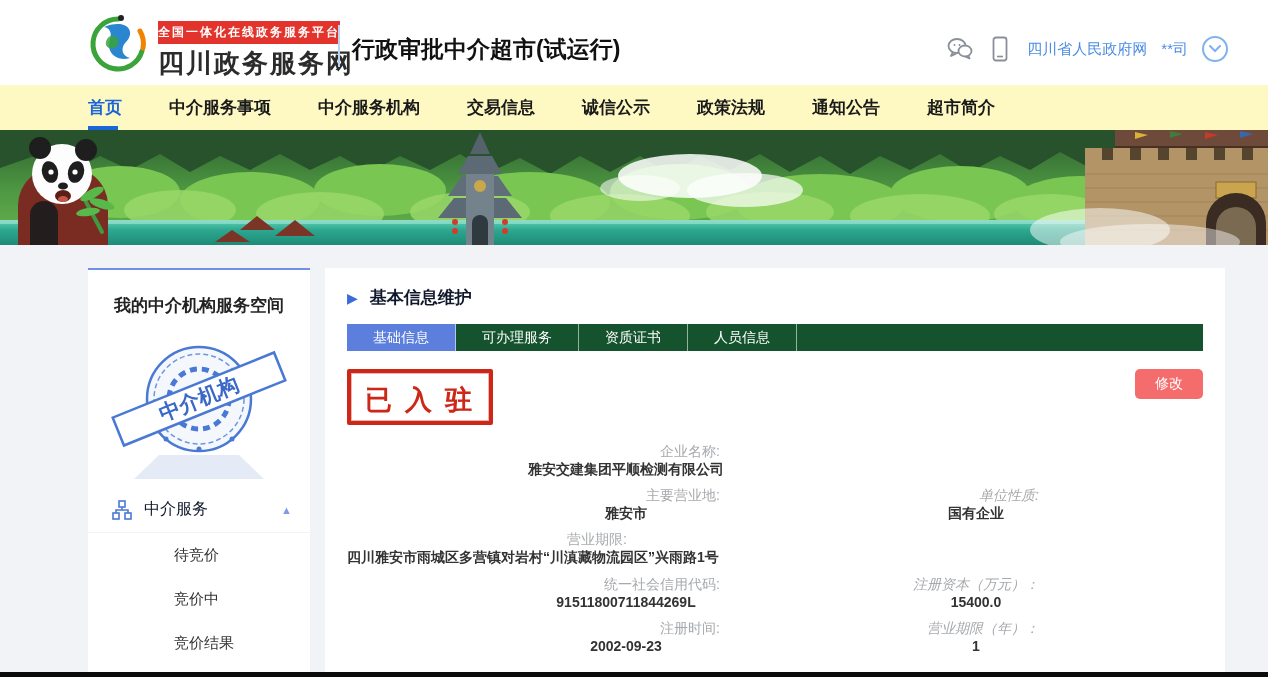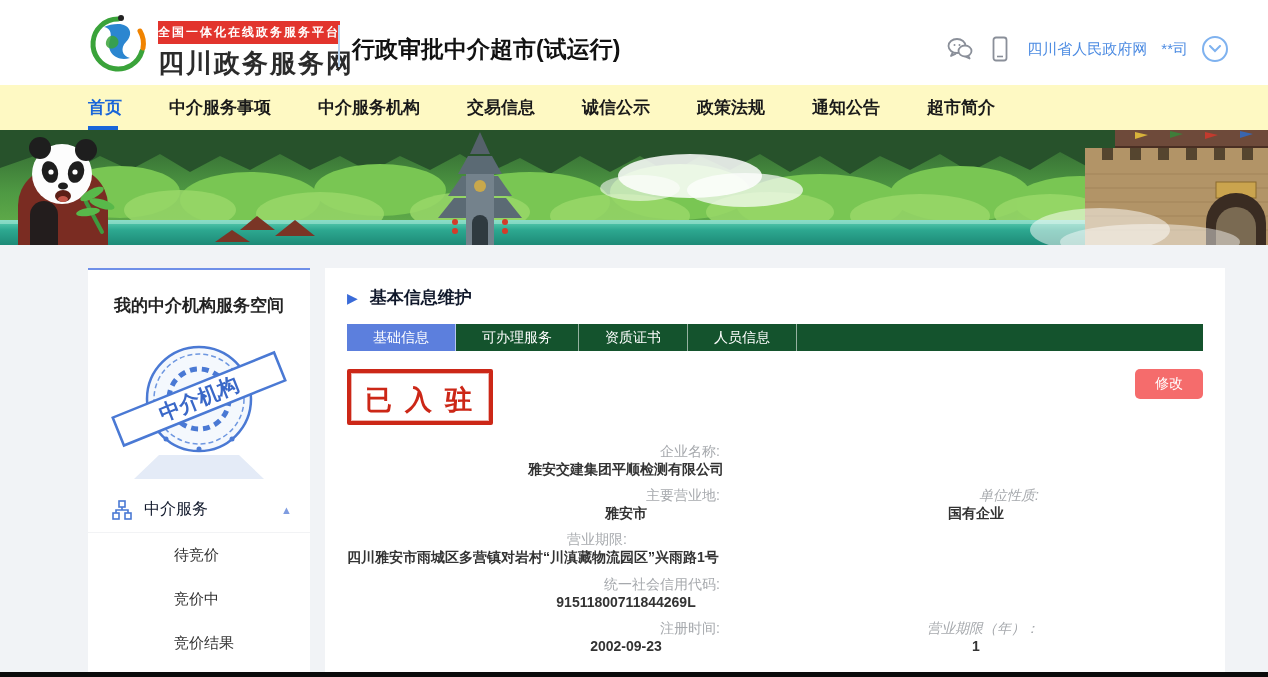--- a/index.html
+++ b/index.html
@@ -315,20 +315,24 @@
         <div class="fpair left" style="width:auto;">
           <span class="flabel" style="width:196px;">营业期限:</span>
           <span class="fvalue">四川雅安市雨城区多营镇对岩村“川滇藏物流园区”兴雨路1号</span>
         </div>
       </div>
       <div class="frow">
         <div class="fpair left">
           <span class="flabel">统一社会信用代码:</span>
           <span class="fvalue">91511800711844269L</span>
         </div>
+        <div class="fpair right">
+          <span class="flabel">注册资本（万元）：</span>
+          <span class="fvalue">15400.0</span>
+        </div>
       </div>
       <div class="frow">
         <div class="fpair left">
           <span class="flabel">注册时间:</span>
           <span class="fvalue">2002-09-23</span>
         </div>
         <div class="fpair right">
           <span class="flabel">营业期限（年）：</span>
           <span class="fvalue">1</span>
         </div>

